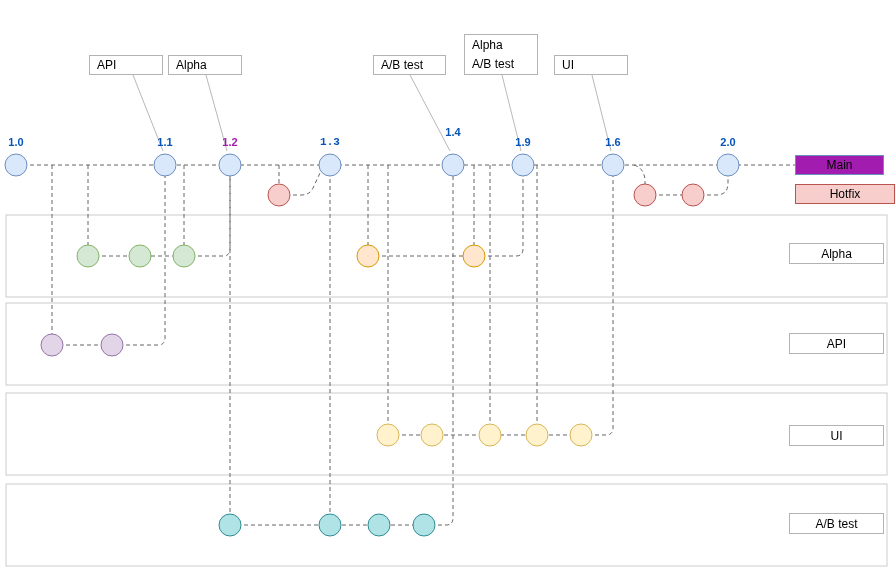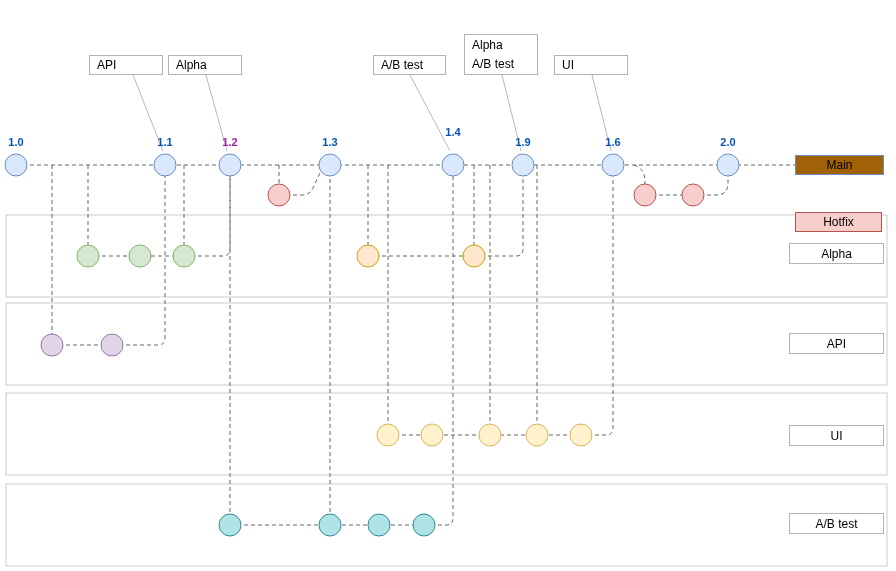--- a/index.html
+++ b/index.html
@@ -20,21 +20,21 @@
   .callout .callout-line{line-height:19px;white-space:nowrap;}
   .lane-label{
     position:absolute;background:#fff;border:1px solid #b3b3b3;box-sizing:border-box;
     font-size:12px;color:#000;display:flex;align-items:center;justify-content:center;
   }
   .legend-box{
     position:absolute;box-sizing:border-box;border:1px solid;
     font-size:12px;color:#000;display:flex;align-items:center;justify-content:center;
   }
   #legend-main{left:795px;top:155px;width:89px;height:20px;}
-  #legend-hotfix{left:795px;top:184px;width:87px;height:20px;margin-top:28px;}
+  #legend-hotfix{left:795px;top:184px;width:100px;height:20px;}
 </style>
 </head>
 <body>
 
 <div id="stage">
   <svg id="diagram-svg" width="896" height="571" viewBox="0 0 896 571">
     <g id="g-lanes">
         <rect x="6" y="215" width="881" height="82" fill="none" stroke="#cccccc" stroke-width="1"></rect>
         <rect x="6" y="303" width="881" height="82" fill="none" stroke="#cccccc" stroke-width="1"></rect>
         <rect x="6" y="393" width="881" height="82" fill="none" stroke="#cccccc" stroke-width="1"></rect>
@@ -103,21 +103,21 @@
         <circle cx="330" cy="525" r="11" fill="#b0e3e6" stroke="#2e8c94" stroke-width="1"></circle>
         <circle cx="379" cy="525" r="11" fill="#b0e3e6" stroke="#2e8c94" stroke-width="1"></circle>
         <circle cx="424" cy="525" r="11" fill="#b0e3e6" stroke="#2e8c94" stroke-width="1"></circle>
       </g>
   </svg>
 
   <div id="overlay">
       <div class="tag-label" style="left: 16px; top: 136px; color: rgb(6, 84, 186);">1.0</div>
       <div class="tag-label" style="left: 165px; top: 136px; color: rgb(6, 84, 186);">1.1</div>
       <div class="tag-label" style="left: 230px; top: 136px; color: #a21caf;">1.2</div>
-      <div class="tag-label" style="left: 330px; top: 136px; color: rgb(6, 84, 186);">1.3</div>
+      <div class="tag-label" style="left: 330px; top: 136px; color: rgb(6, 84, 186); font-family: Liberation Mono, monospace;">1.3</div>
       <div class="tag-label" style="left: 453px; top: 126px; color: rgb(6, 84, 186);">1.4</div>
       <div class="tag-label" style="left: 523px; top: 136px; color: rgb(6, 84, 186);">1.9</div>
       <div class="tag-label" style="left: 613px; top: 136px; color: rgb(6, 84, 186); text-align: center;">1.6</div>
       <div class="tag-label" style="left: 728px; top: 136px; color: rgb(6, 84, 186);">2.0</div>
       <div class="callout" style="left: 89px; top: 55px; width: 74px; height: 20px;">
         <div class="callout-line">API</div>
       </div>
       <div class="callout" style="left: 168px; top: 55px; width: 74px; height: 20px;">
         <div class="callout-line">Alpha</div>
       </div>
@@ -130,15 +130,15 @@
       </div>
       <div class="callout" style="left: 554px; top: 55px; width: 74px; height: 20px;">
         <div class="callout-line">UI</div>
       </div>
       <div class="lane-label" style="left: 789px; top: 243px; width: 95px; height: 21px;">Alpha</div>
       <div class="lane-label" style="left: 789px; top: 333px; width: 95px; height: 21px;">API</div>
       <div class="lane-label" style="left: 789px; top: 425px; width: 95px; height: 21px;">UI</div>
       <div class="lane-label" style="left: 789px; top: 513px; width: 95px; height: 21px;">A/B test</div>
     </div>
 
-  <div id="legend-main" class="legend-box" style="background: #a16207; border-color: rgb(108, 142, 191);">Main</div>
+  <div id="legend-main" class="legend-box" style="background: #a21caf; border-color: rgb(108, 142, 191);">Main</div>
   <div id="legend-hotfix" class="legend-box" style="background: rgb(248, 206, 204); border-color: rgb(184, 84, 80);">Hotfix</div>
 </div>
 
 </body></html>

